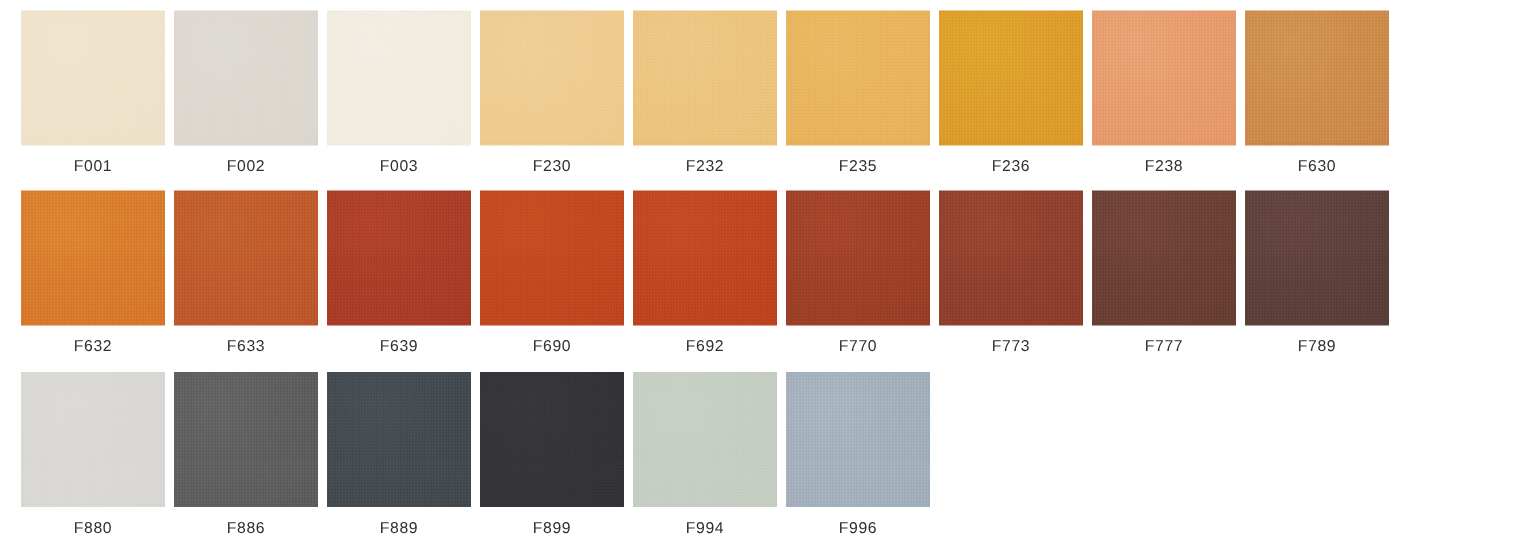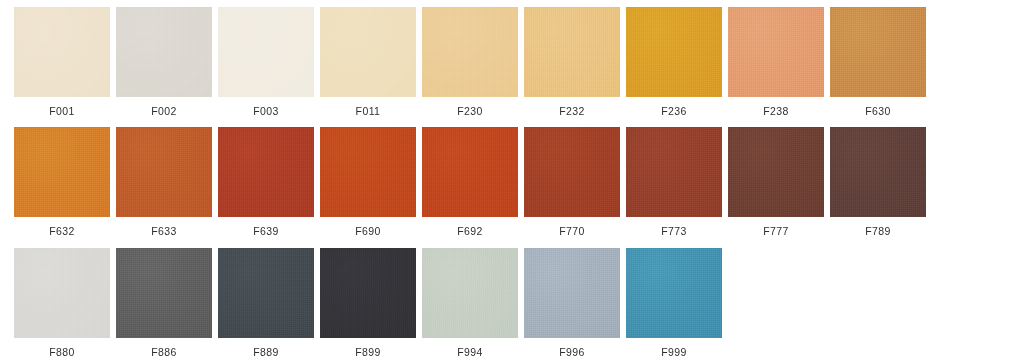--- a/index.html
+++ b/index.html
@@ -106,32 +106,32 @@
       </div>
       <div class="swatch-cell">
         <div class="swatch-chip" title="F002" style="background-color: rgb(220, 216, 208);"></div>
         <div class="swatch-label">F002</div>
       </div>
       <div class="swatch-cell">
         <div class="swatch-chip" title="F003" style="background-color: rgb(242, 236, 224);"></div>
         <div class="swatch-label">F003</div>
       </div>
       <div class="swatch-cell">
-        <div class="swatch-chip" title="F011" style="background-color: rgb(240, 223, 185);"></div>
-        <div class="swatch-label">F011</div>
-      </div>
-      <div class="swatch-cell">
         <div class="swatch-chip" title="F230" style="background-color: rgb(238, 203, 143);"></div>
         <div class="swatch-label">F230</div>
       </div>
       <div class="swatch-cell">
         <div class="swatch-chip" title="F232" style="background-color: rgb(236, 195, 124);"></div>
         <div class="swatch-label">F232</div>
       </div>
       <div class="swatch-cell">
+        <div class="swatch-chip" title="F235" style="background-color: rgb(232, 179, 91);"></div>
+        <div class="swatch-label">F235</div>
+      </div>
+      <div class="swatch-cell">
         <div class="swatch-chip" title="F236" style="background-color: rgb(221, 156, 42);"></div>
         <div class="swatch-label">F236</div>
       </div>
       <div class="swatch-cell">
         <div class="swatch-chip" title="F238" style="background-color: rgb(231, 154, 108);"></div>
         <div class="swatch-label">F238</div>
       </div>
       <div class="swatch-cell">
         <div class="swatch-chip" title="F630" style="background-color: rgb(204, 138, 75);"></div>
         <div class="swatch-label">F630</div>
@@ -194,21 +194,17 @@
       </div>
       <div class="swatch-cell">
         <div class="swatch-chip" title="F994" style="background-color: rgb(197, 206, 194);"></div>
         <div class="swatch-label">F994</div>
       </div>
       <div class="swatch-cell">
         <div class="swatch-chip" title="F996" style="background-color: rgb(163, 176, 188);"></div>
         <div class="swatch-label">F996</div>
       </div>
       <div class="swatch-cell">
-        <div class="swatch-chip" title="F999" style="background-color: rgb(67, 145, 176);"></div>
-        <div class="swatch-label">F999</div>
-      </div>
-      <div class="swatch-cell">
         <div class="swatch-chip is-empty"></div>
         <div class="swatch-label"></div>
       </div>
     </div>
 </div>
 
 </body></html>

